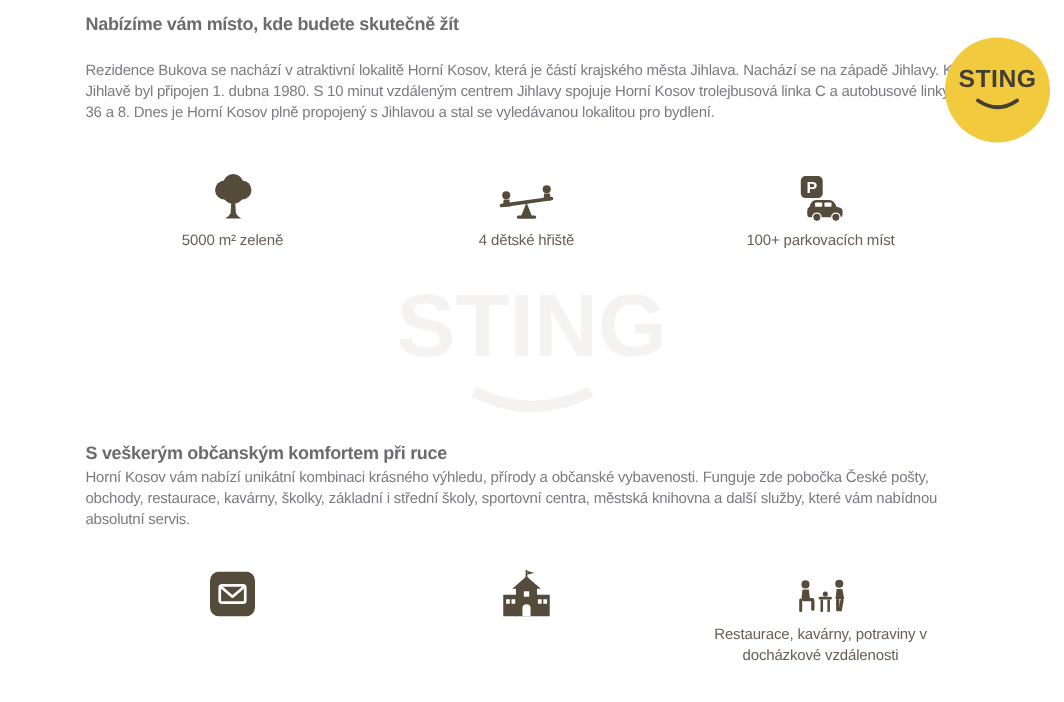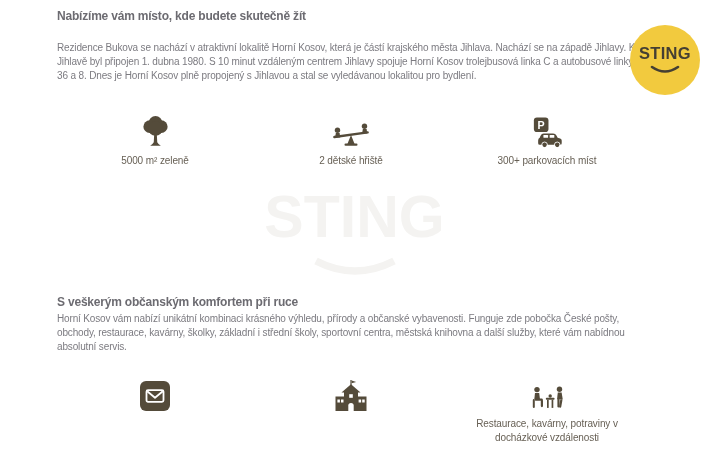--- a/index.html
+++ b/index.html
@@ -95,39 +95,39 @@
           <rect x="2" y="10.5" width="36" height="2.4" rx="1.2" transform="rotate(-8 20 11.7)"></rect>
           <path d="M20 12 L16.2 21.5 L23.8 21.5 Z"></path>
           <rect x="13.5" y="20.6" width="13" height="2.2" rx="1.1"></rect>
           <circle cx="6.5" cy="7.2" r="2.7"></circle>
           <path d="M4.8 10 L8.6 10 L9.2 14.6 L4.2 14.6 Z"></path>
           <circle cx="33.5" cy="3.2" r="2.7"></circle>
           <path d="M31.8 6 L35.6 6 L36.2 10.6 L31.2 10.6 Z"></path>
         </g>
       </svg>
     </div>
-    <div class="feature-label">2 dětské hřiště</div>
+    <div class="feature-label">4 dětské hřiště</div>
   </div>
   <div class="feature">
     <div class="feature-icon">
       <svg width="37" height="31" viewBox="0 0 38 31">
         <g class="icon-fill">
           <rect x="5" y="0" width="15" height="15" rx="3.2"></rect>
           <path d="M11 21 q1.2-4.6 4.4-4.6 h9.2 q3.2 0 4.8 4.6 l2.6 0.6 q1.6 0.5 1.6 2.1 v2.8 q0 1.6-1.6 1.6 h-21 q-1.6 0-1.6-1.6 v-2.8 q0-2.1 1.6-2.7 Z"></path>
           <circle cx="16" cy="28.2" r="2.5"></circle>
           <circle cx="29" cy="28.2" r="2.5"></circle>
         </g>
         <text x="12.5" y="11.6" text-anchor="middle" font-size="11" font-weight="bold" fill="#ffffff">P</text>
         <rect x="14.8" y="18" width="4.8" height="3" rx="0.6" fill="#ffffff"></rect>
         <rect x="21.2" y="18" width="4.8" height="3" rx="0.6" fill="#ffffff"></rect>
         <circle cx="16" cy="28.2" r="2.9" fill="none" stroke="#ffffff" stroke-width="0.9"></circle>
         <circle cx="29" cy="28.2" r="2.9" fill="none" stroke="#ffffff" stroke-width="0.9"></circle>
       </svg>
     </div>
-    <div class="feature-label">300+ parkovacích míst</div>
+    <div class="feature-label">100+ parkovacích míst</div>
   </div>
 </div>
 
 <div class="watermark">
   <div class="watermark-text">STING</div>
   <svg class="watermark-smile" width="88" height="20" viewBox="0 0 88 20">
     <path d="M5 4 Q44 24 83 4" fill="none" stroke="#f4f3f1" stroke-width="7.5" stroke-linecap="butt"></path>
   </svg>
 </div>
 

